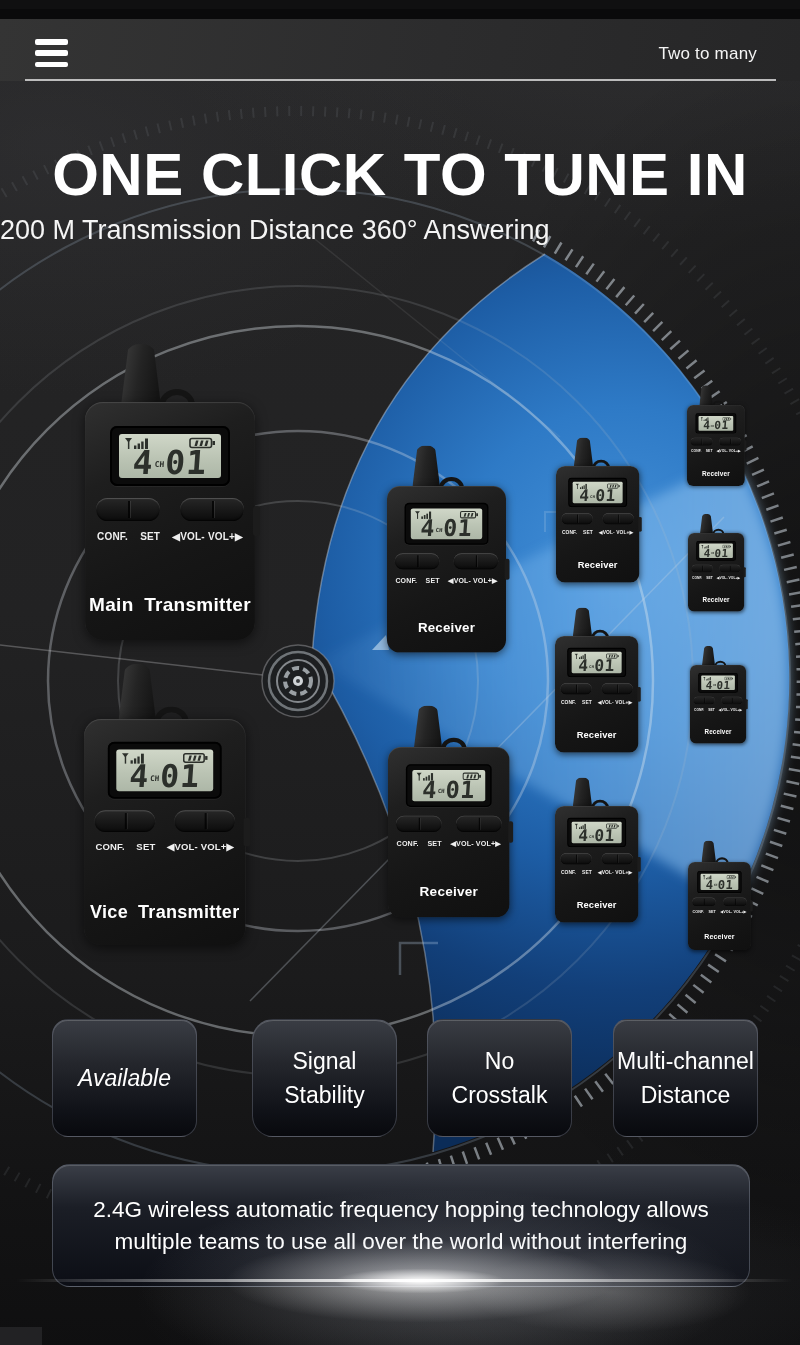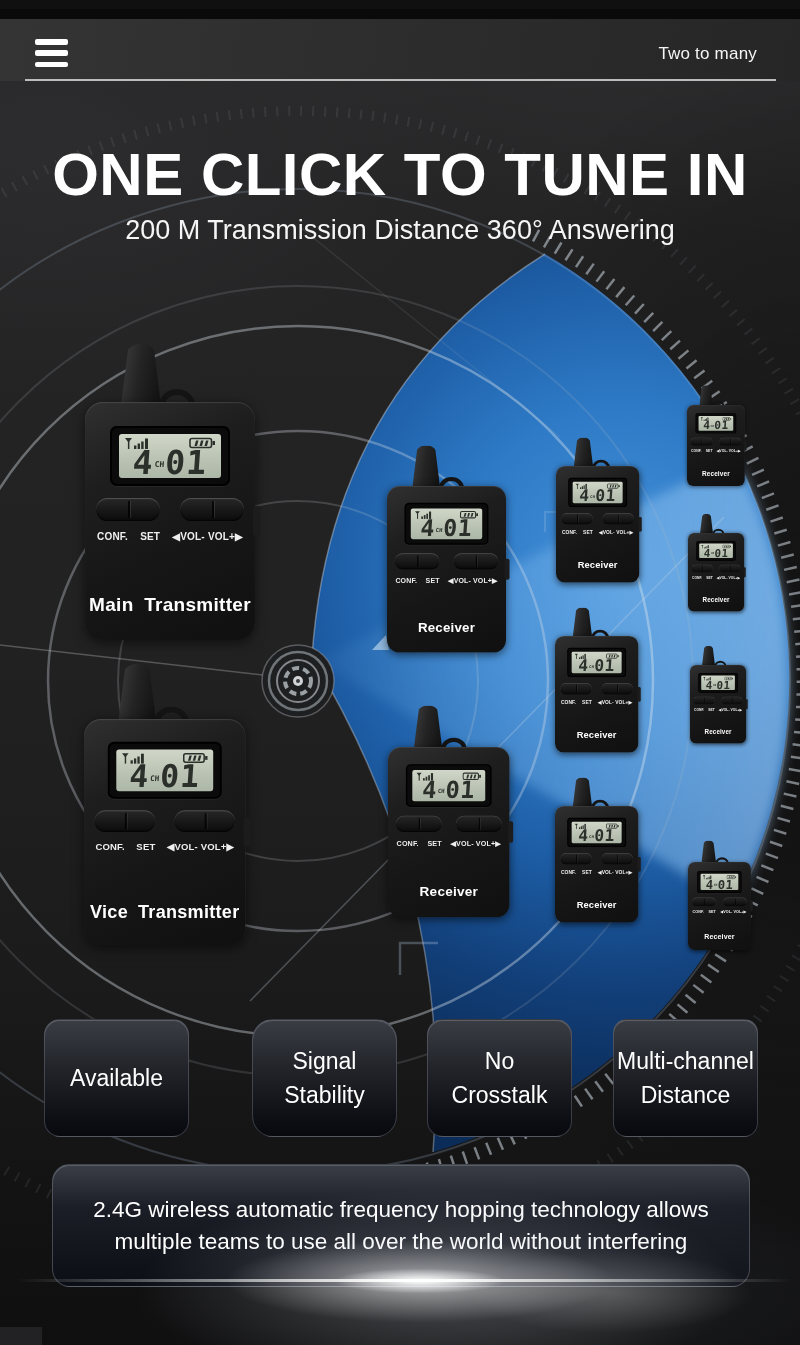--- a/index.html
+++ b/index.html
@@ -14,21 +14,21 @@
   .topstrip{position:absolute;left:0;top:0;width:800px;height:10px;background:#0a0a0b;z-index:6;}
   .header{position:absolute;left:0;top:10px;width:800px;height:62px;z-index:6;
     background:linear-gradient(100deg,#343434 0%,#2c2c2d 55%,#262627 100%);}
   .burger{position:absolute;left:35px;top:20px;width:33px;height:28px;display:flex;flex-direction:column;justify-content:space-between;cursor:pointer;}
   .burger b{display:block;height:5.5px;background:#fff;border-radius:2px;}
   .brand{position:absolute;right:43px;top:25px;font-size:17px;color:#f4f4f4;letter-spacing:.2px;}
   .rule{position:absolute;left:25px;top:70px;width:751px;height:2px;background:rgba(214,214,214,.85);z-index:6;}
   
   .title{position:absolute;left:0;top:131px;width:800px;text-align:center;margin:0;z-index:5;
     color:#fff;font-size:60px;font-weight:700;letter-spacing:.5px;}
-  .subtitle{position:absolute;left:0;top:206px;width:800px;text-align:center;margin:0;z-index:5;
+  .subtitle{position:absolute;left:0;top:206px;width:800px;margin:0;z-index:5;
     color:#f5f5f5;font-size:27px;font-weight:400;}
   
   .radar{position:absolute;left:0;top:0;z-index:1;pointer-events:none;}
   
   #devices-layer{position:absolute;inset:0;z-index:2;}
   .dev{position:absolute;width:170px;height:238px;transform-origin:0 0;}
   .dev .ant{position:absolute;left:36px;top:-58px;width:40px;height:62px;
     background:linear-gradient(100deg,#3e3e3e 0%,#242424 45%,#141414 90%);
     border-radius:45% 45% 0 0;clip-path:polygon(24% 0%,76% 0%,82% 7%,100% 100%,0% 100%,18% 7%);}
   .dev .loop{position:absolute;left:74px;top:-13px;width:24px;height:20px;border:6px solid #151515;border-radius:50%;}
@@ -592,21 +592,21 @@
       <div class="keys">
         <span>CONF.</span>
         <span>SET</span>
         <span class="volgrp"><span>◀VOL-</span><span>VOL+▶</span></span>
       </div>
       <div class="name">Receiver</div>
     </div>
     </div>
 
   <div class="features">
-    <div class="card" style="left:44px;">
+    <div class="card" style="left:52px;font-style:italic;">
       <div>Available</div>
     </div>
     <div class="card" style="left:252px;border-radius:21px;">
       <div>Signal</div>
       <div>Stability</div>
     </div>
     <div class="card" style="left:427px;">
       <div>No</div>
       <div>Crosstalk</div>
     </div>

